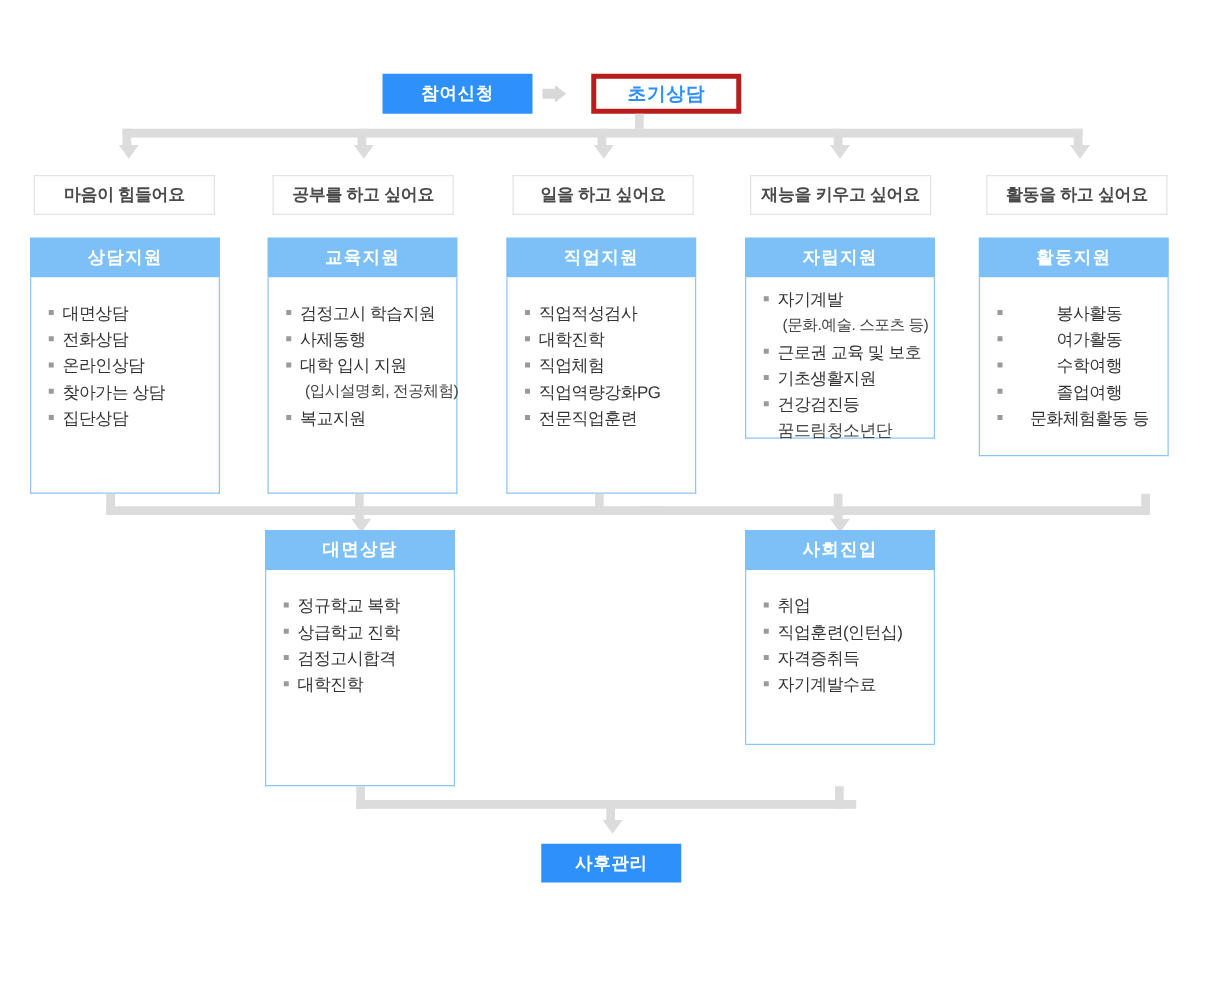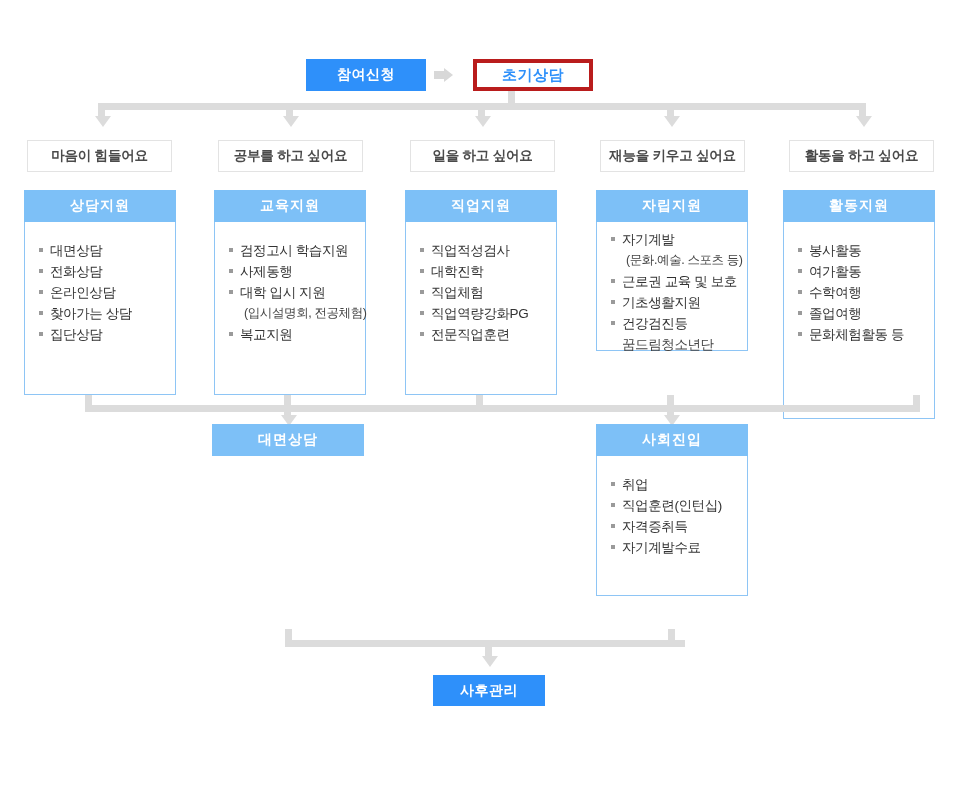--- a/index.html
+++ b/index.html
@@ -240,21 +240,21 @@
         <li class="bulleted">근로권 교육 및 보호</li>
         <li class="bulleted">기초생활지원</li>
         <li class="bulleted">건강검진등</li>
         <li class="sub" style="padding-left:11px; font-size:13.5px;">꿈드림청소년단</li>
       </ul>
     </div>
   </div>
 
   <div class="card" style="left:783px; top:190px; width:152px; height:205px;">
     <div class="card-head">활동지원</div>
-    <div class="card-body" style="height:197px;">
+    <div class="card-body" style="height:143px;text-align:center;">
       <ul class="items">
         <li class="bulleted">봉사활동</li>
         <li class="bulleted">여가활동</li>
         <li class="bulleted">수학여행</li>
         <li class="bulleted">졸업여행</li>
         <li class="bulleted">문화체험활동 등</li>
       </ul>
     </div>
   </div>
 
@@ -266,20 +266,28 @@
   <div class="arrow-down" style="left:280.5px; top:415px;"></div>
 
   <div class="bus" style="left:510px; top:405px; width:410px; height:7px;"></div>
   <div class="stub" style="left:667px; top:395px; width:7px; height:17px;"></div>
   <div class="stub" style="left:913px; top:395px; width:7px; height:17px;"></div>
   <div class="stub" style="left:667px; top:405px; width:7px; height:12px;"></div>
   <div class="arrow-down" style="left:663.5px; top:415px;"></div>
 
   <div class="card" style="left:212px; top:424px; width:152px; height:205px;">
     <div class="card-head">대면상담</div>
+    <div class="card-body" style="height:173px;">
+      <ul class="items">
+        <li class="bulleted">정규학교 복학</li>
+        <li class="bulleted">상급학교 진학</li>
+        <li class="bulleted">검정고시합격</li>
+        <li class="bulleted">대학진학</li>
+      </ul>
+    </div>
   </div>
 
   <div class="card" style="left:596px; top:424px; width:152px; height:205px;">
     <div class="card-head">사회진입</div>
     <div class="card-body" style="height:140px;">
       <ul class="items">
         <li class="bulleted">취업</li>
         <li class="bulleted">직업훈련(인턴십)</li>
         <li class="bulleted">자격증취득</li>
         <li class="bulleted">자기계발수료</li>

